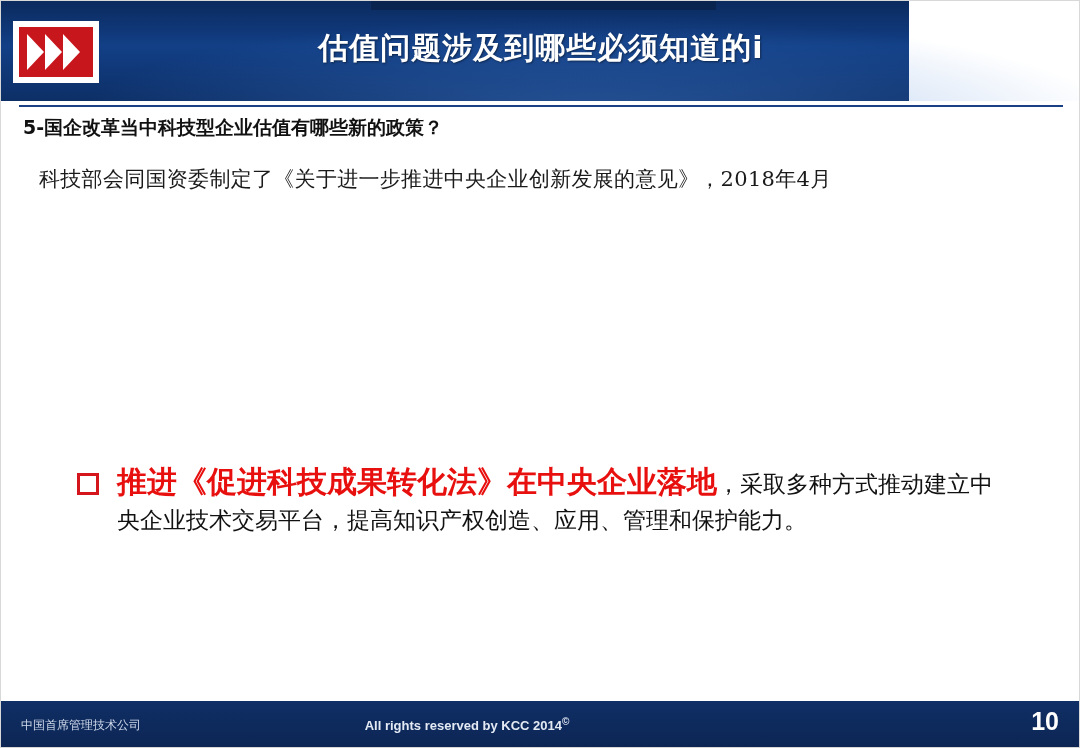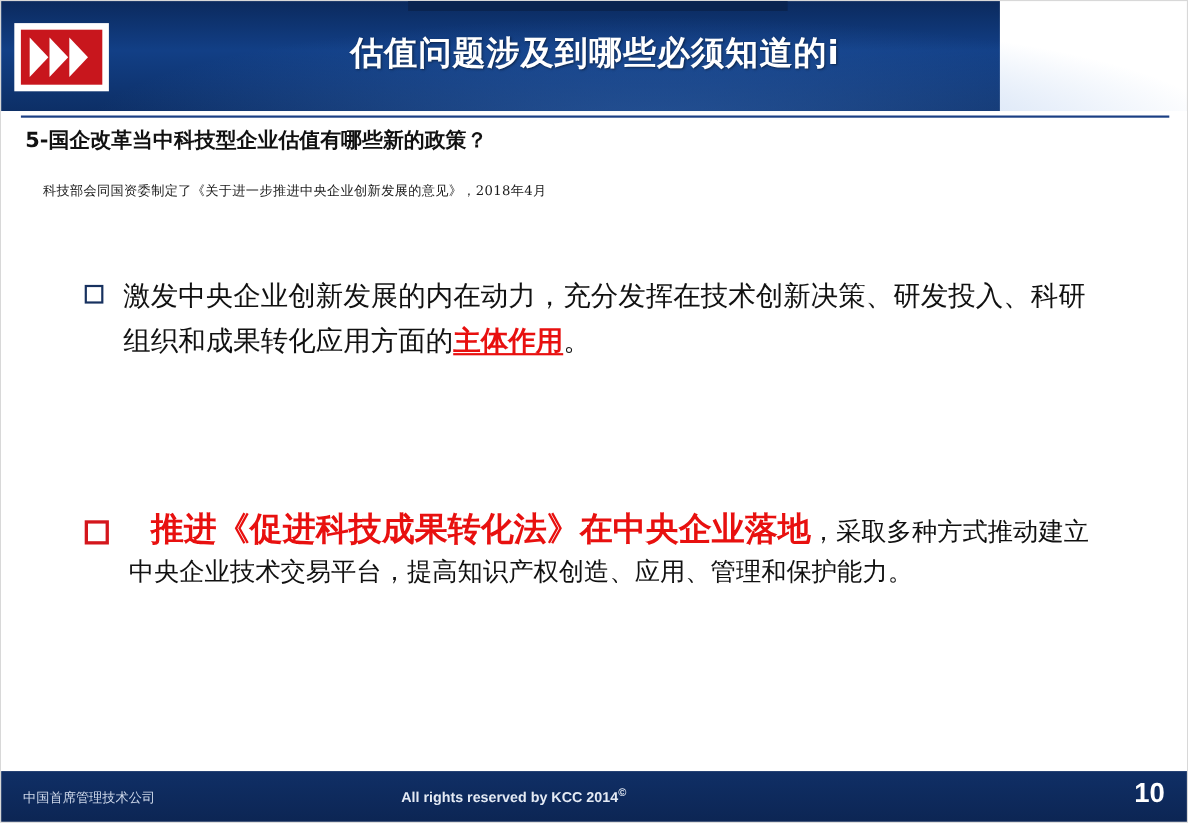--- a/index.html
+++ b/index.html
@@ -118,21 +118,21 @@
     top: 14px;
     font-size: 19px;
     font-weight: bold;
     color: #111111;
     font-family: "DejaVu Sans", "Liberation Sans", sans-serif;
   }
   .lead {
     position: absolute;
     left: 38px;
     top: 64px;
-    font-size: 12px;
+    font-size: 21px;
     color: #1a1a1a;
     font-family: "DejaVu Serif", "Liberation Serif", serif;
     letter-spacing: 0.3px;
   }
 
   
   .bullet {
     position: absolute;
     display: flex;
     align-items: flex-start;
@@ -183,21 +183,20 @@
   }
   .b2 .text {
     line-height: 1.42;
     color: #111111;
     font-family: "DejaVu Sans", "Liberation Sans", sans-serif;
   }
   .b2-big {
     font-size: 30px;
     font-weight: bold;
     color: #e8100f;
-    margin-left: 20px;
   }
   .b2-rest {
     font-size: 23px;
     color: #111111;
   }
 
   
   .footer {
     position: absolute;
     left: 0;
@@ -260,28 +259,20 @@
     </div>
   </div>
 
   <div class="content">
     <div class="rule"></div>
 
     <div class="q-title">5-国企改革当中科技型企业估值有哪些新的政策？</div>
 
     <div class="lead">科技部会同国资委制定了《关于进一步推进中央企业创新发展的意见》，2018年4月</div>
 
-    <div class="bullet b1">
-      <span class="marker">
-        <span class="sq sq-dark"></span>
-      </span>
-      <div class="text">
-        <span>激发中央企业创新发展的内在动力，充分发挥在技术创新决策、研发投入、科研组织和成果转化应用方面的</span><span class="hl-red">主体作用</span><span>。</span>
-      </div>
-    </div>
 
     <div class="bullet b2">
       <span class="marker">
         <span class="sq sq-red"></span>
       </span>
       <div class="text">
         <span class="b2-big">推进《促进科技成果转化法》在中央企业落地</span><span class="b2-rest">，采取多种方式推动建立中央企业技术交易平台，提高知识产权创造、应用、管理和保护能力。</span>
       </div>
     </div>
   </div>

